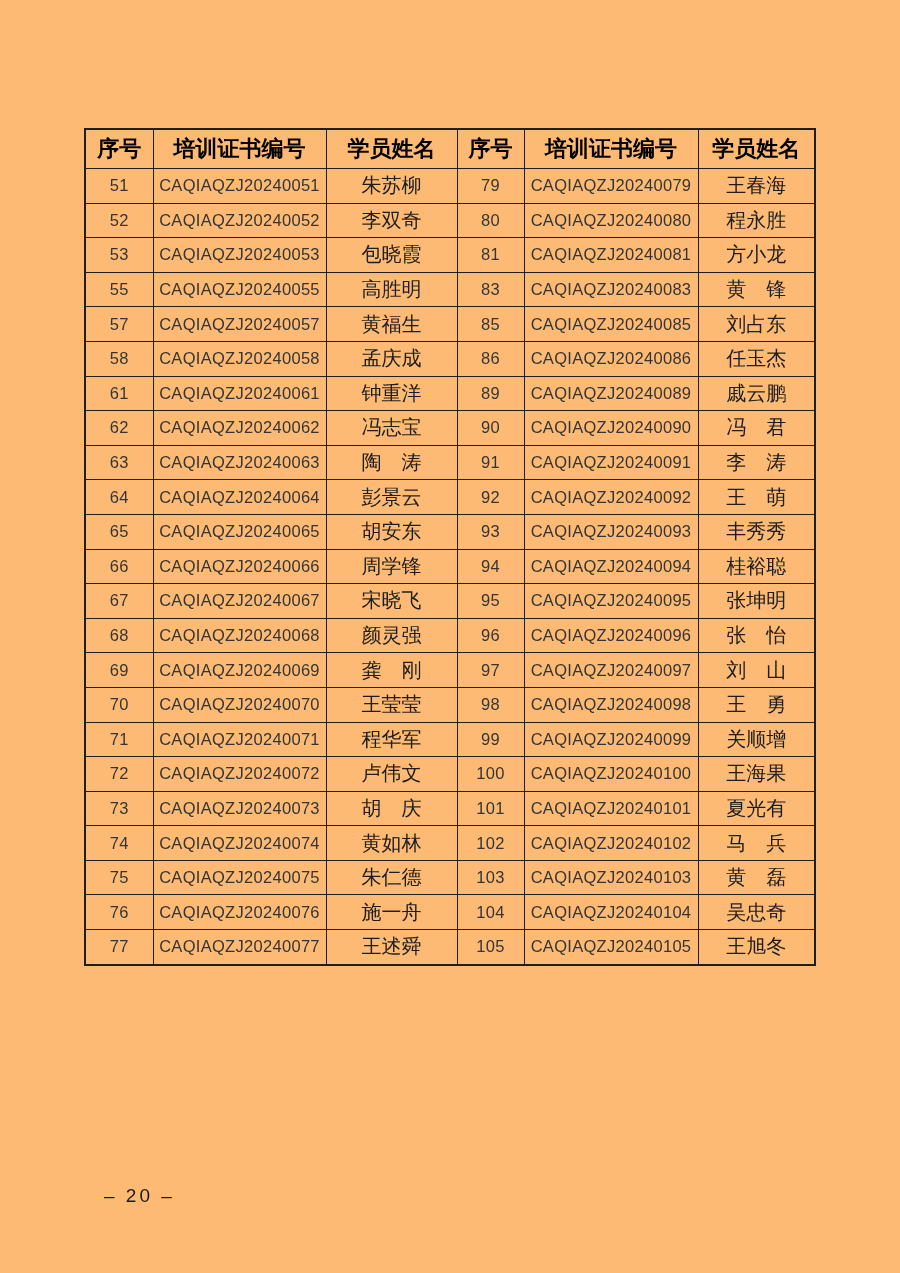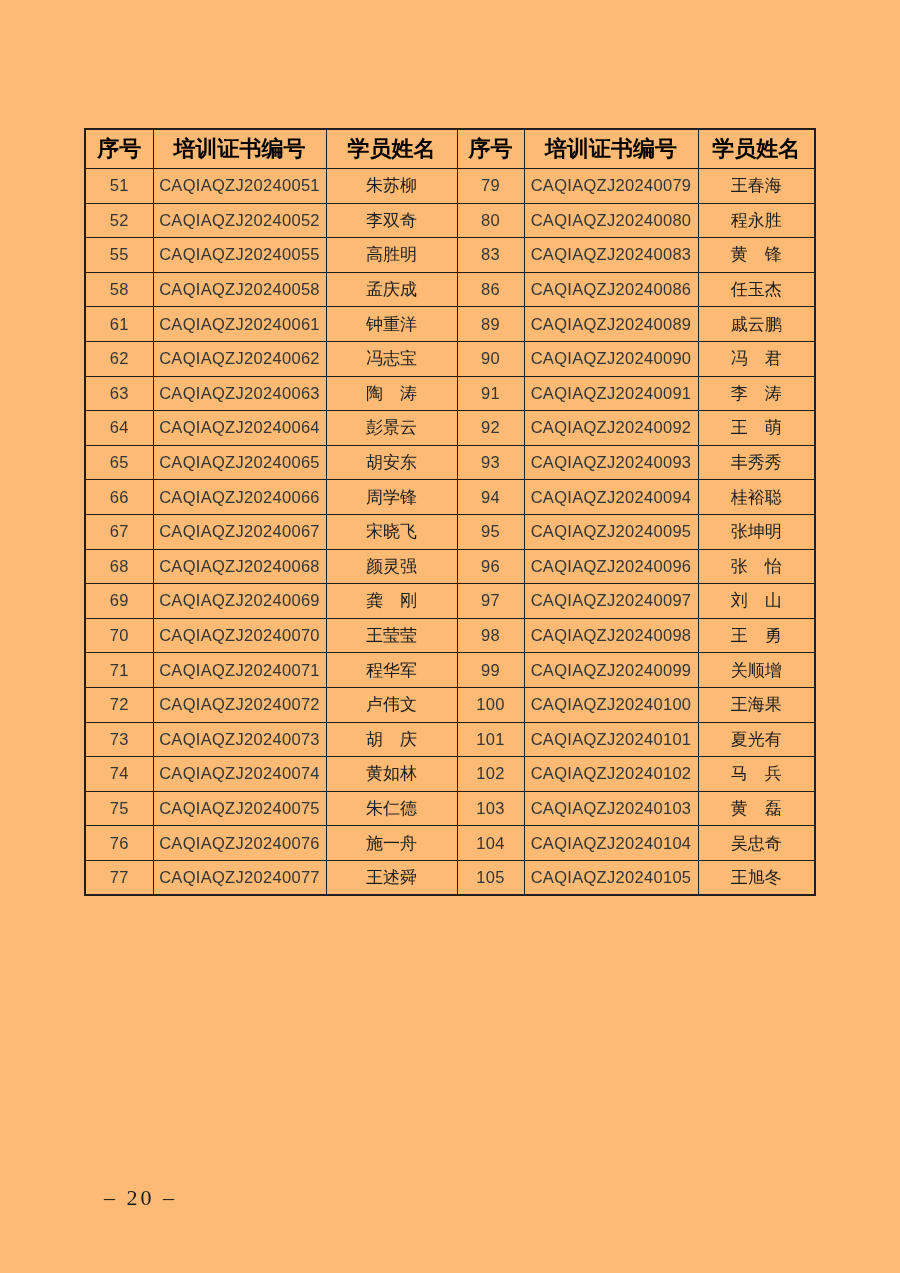--- a/index.html
+++ b/index.html
@@ -43,29 +43,29 @@
     height: 33.6px;
   }
   td.cell-no, td.cell-cert {
     font-family: "Liberation Sans", sans-serif;
     font-size: 16.5px;
     color: #353535;
     letter-spacing: 0.3px;
   }
   td.cell-name {
     font-family: "Liberation Serif", serif;
-    font-size: 17px;
+    font-size: 20px;
     color: #1d1d1d;
   }
   .footer-page-num {
     position: absolute;
     left: 104px;
     top: 1185px;
-    font-family: Liberation Serif, serif;
-    font-size: 22px;
+    font-family: Liberation Sans, sans-serif;
+    font-size: 19px;
     color: #1a1a1a;
     letter-spacing: 3px;
     text-align: center;
   }
 </style>
 </head>
 <body>
 
 <div class="page">
 
@@ -99,28 +99,44 @@
   </tr>
         <tr>
     <td class="cell-no">52</td>
     <td class="cell-cert">CAQIAQZJ20240052</td>
     <td class="cell-name">李双奇</td>
     <td class="cell-no">80</td>
     <td class="cell-cert">CAQIAQZJ20240080</td>
     <td class="cell-name">程永胜</td>
   </tr>
         <tr>
+    <td class="cell-no">53</td>
+    <td class="cell-cert">CAQIAQZJ20240053</td>
+    <td class="cell-name">包晓霞</td>
+    <td class="cell-no">81</td>
+    <td class="cell-cert">CAQIAQZJ20240081</td>
+    <td class="cell-name">方小龙</td>
+  </tr>
+        <tr>
     <td class="cell-no">55</td>
     <td class="cell-cert">CAQIAQZJ20240055</td>
     <td class="cell-name">高胜明</td>
     <td class="cell-no">83</td>
     <td class="cell-cert">CAQIAQZJ20240083</td>
     <td class="cell-name">黄　锋</td>
   </tr>
         <tr>
+    <td class="cell-no">57</td>
+    <td class="cell-cert">CAQIAQZJ20240057</td>
+    <td class="cell-name">黄福生</td>
+    <td class="cell-no">85</td>
+    <td class="cell-cert">CAQIAQZJ20240085</td>
+    <td class="cell-name">刘占东</td>
+  </tr>
+        <tr>
     <td class="cell-no">58</td>
     <td class="cell-cert">CAQIAQZJ20240058</td>
     <td class="cell-name">孟庆成</td>
     <td class="cell-no">86</td>
     <td class="cell-cert">CAQIAQZJ20240086</td>
     <td class="cell-name">任玉杰</td>
   </tr>
         <tr>
     <td class="cell-no">61</td>
     <td class="cell-cert">CAQIAQZJ20240061</td>

